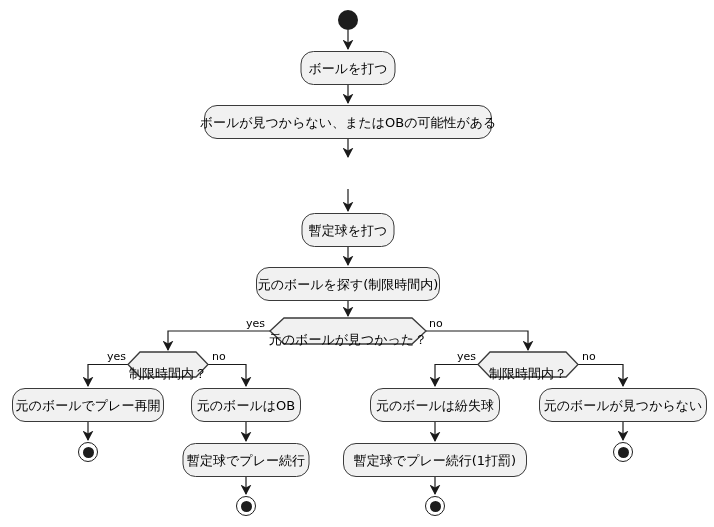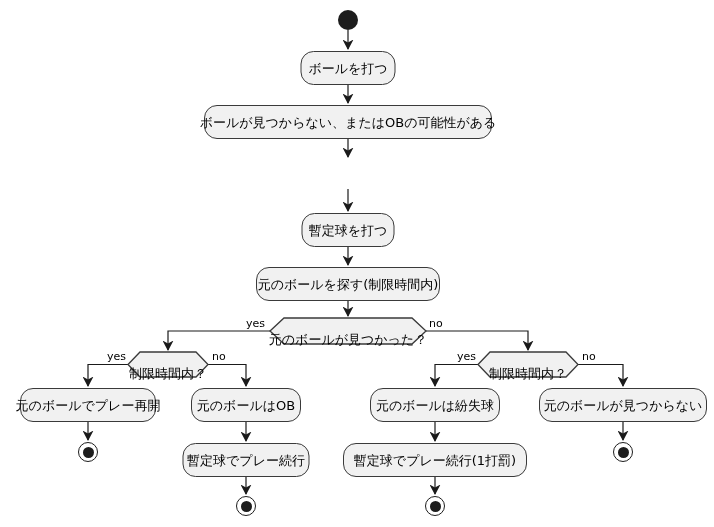--- a/index.html
+++ b/index.html
@@ -132,21 +132,21 @@
   <div class="hex-label" style="left:168px;top:364.5px;">制限時間内？</div>
   <div class="hex-label" style="left:528px;top:364.5px;">制限時間内？</div>
 
   <div class="elabel" style="left:246px;top:318px;">yes</div>
   <div class="elabel" style="left:429px;top:318px;">no</div>
   <div class="elabel" style="left:107px;top:351px;">yes</div>
   <div class="elabel" style="left:212px;top:351px;">no</div>
   <div class="elabel" style="left:457px;top:351px;">yes</div>
   <div class="elabel" style="left:582px;top:351px;">no</div>
 
-  <div class="box" style="left:88px;top:388px;width:136px;">
+  <div class="box" style="left:88px;top:388px;width:152px;">
     <span>元のボールでプレー再開</span>
   </div>
 
   <div class="box" style="left:246px;top:388px;width:110px;">
     <span>元のボールはOB</span>
   </div>
 
   <div class="box" style="left:435px;top:388px;width:130px;">
     <span>元のボールは紛失球</span>
   </div>

